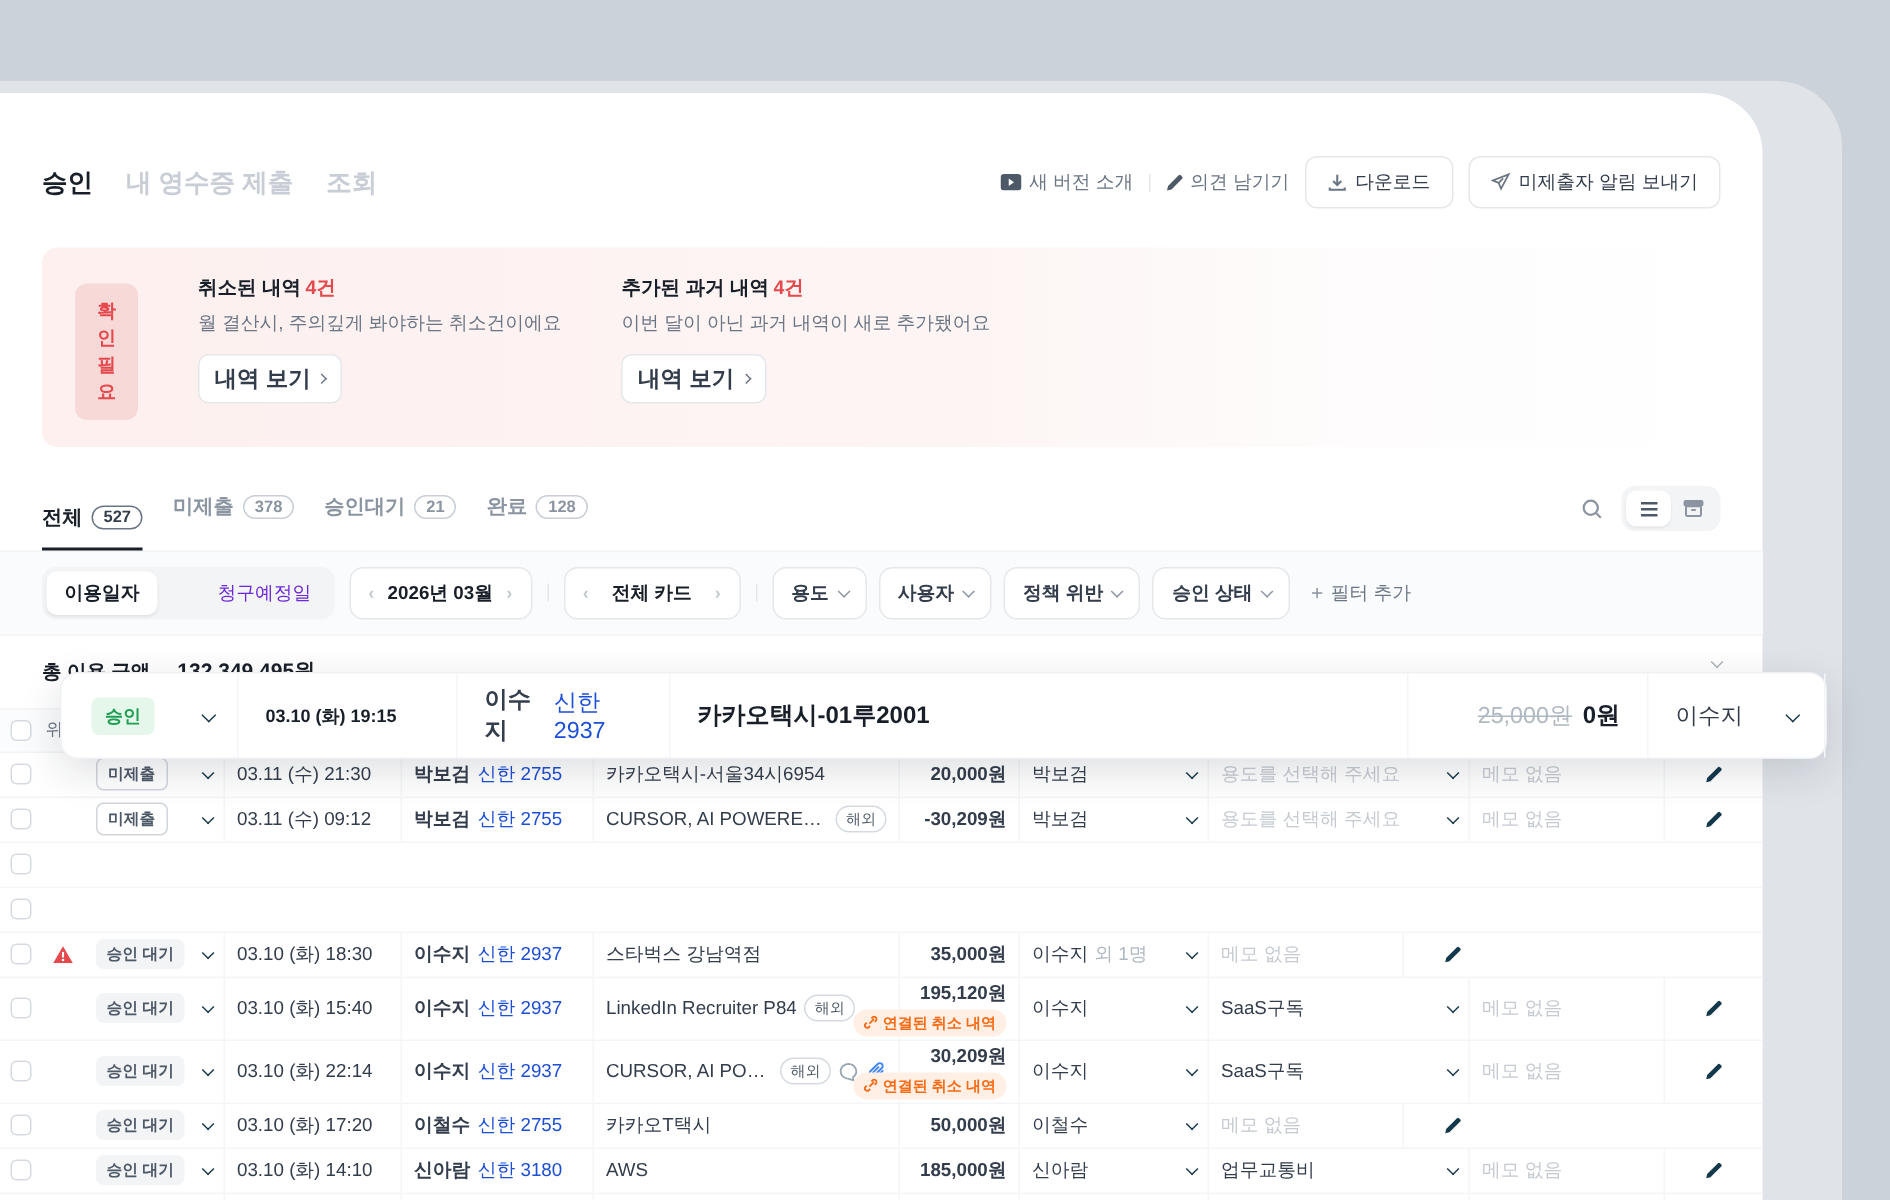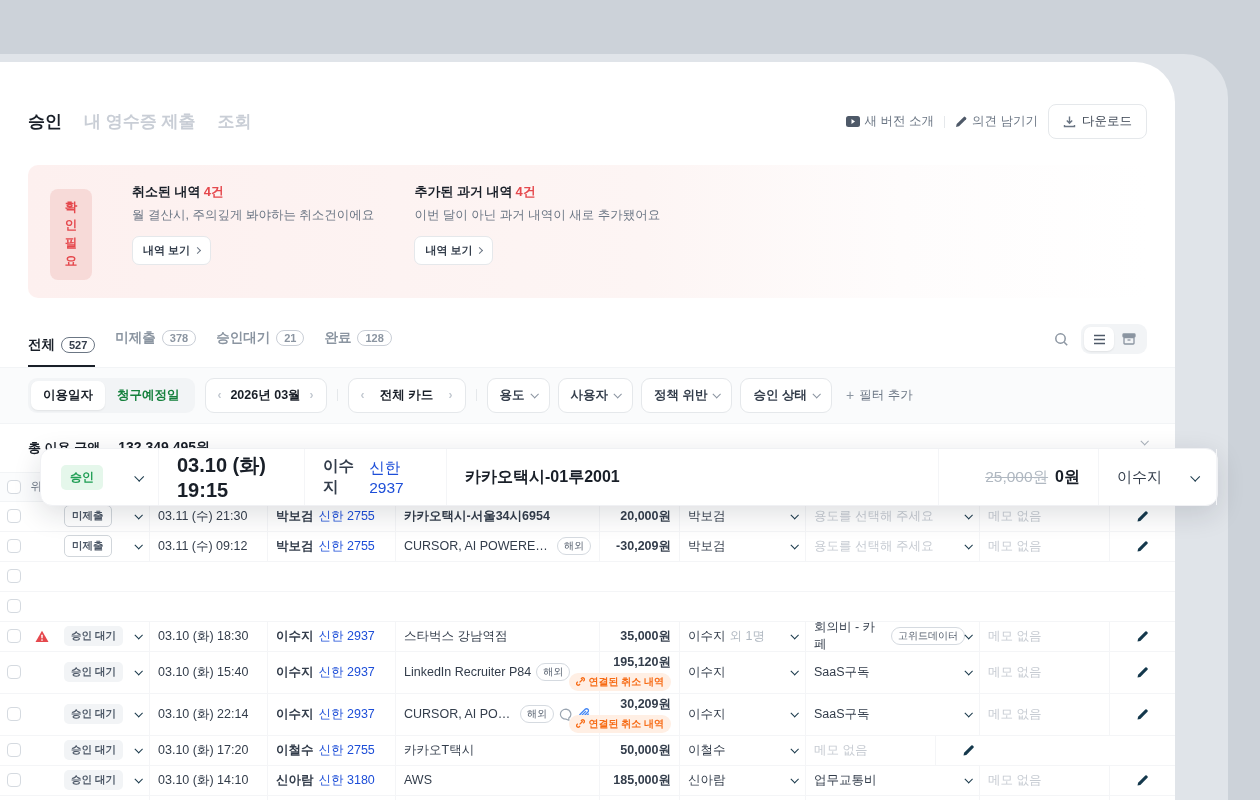--- a/index.html
+++ b/index.html
@@ -22,38 +22,38 @@
   
   .notice { margin:0 28px; border-radius:10px; padding:18px 22px; display:flex; align-items:flex-start; gap:40px;
             background:linear-gradient(90deg,#fdf0ef 0%,#fdf5f4 55%,#fefcfc 78%,#ffffff 100%); }
   .notice-badge { background:#f7dad8; color:#e5484d; font-size:12.5px; font-weight:bold; border-radius:8px;
                   padding:9px 10px; width:42px; text-align:center; line-height:1.45; margin-top:6px; }
   .notice-item { display:flex; flex-direction:column; gap:6px; }
   .notice-title { font-size:13px; font-weight:bold; color:#191f28; }
   .notice-title .cnt { color:#e5484d; margin-left:3px; }
   .notice-desc { font-size:12.5px; color:#6b7684; }
   .notice-cta { margin-top:6px; align-self:flex-start; display:flex; align-items:center; gap:5px; background:#fff; border:1px solid #e5e8eb;
-                border-radius:7px; padding:6px 10px; font-size:11px; font-weight:bold; color:#333d4b; cursor:pointer; }
+                border-radius:7px; padding:6px 10px; font-size:15px; font-weight:bold; color:#333d4b; cursor:pointer; }
 
   
   .ftabs { display:flex; align-items:center; justify-content:space-between; padding:22px 28px 0 28px; }
   .ftabs-left { display:flex; gap:20px; }
   .ftab { display:flex; align-items:center; gap:6px; font-size:13.5px; font-weight:bold; color:#8b95a1; padding-bottom:11px; cursor:pointer; }
   .ftab .pill { font-size:11px; font-weight:bold; border:1px solid #c9ced6; color:#8b95a1; border-radius:999px; padding:1px 7px; }
   .ftab.active { color:#191f28; border-bottom:2px solid #191f28;margin-top:16px; }
   .ftab.active .pill { border-color:#6b7684; color:#333d4b; }
   .ftabs-right { display:flex; align-items:center; gap:12px; padding-bottom:8px; }
   .seg { display:flex; background:#f2f4f6; border-radius:9px; padding:3px; }
   .seg .s { width:30px; height:24px; display:flex; align-items:center; justify-content:center; border-radius:7px; cursor:pointer; }
   .seg .s.on { background:#fff; box-shadow:0 1px 2px rgba(0,0,0,.08); }
 
   
   .fbar { border-top:1px solid #f2f4f6; border-bottom:1px solid #f2f4f6; background:#fafbfc; padding:10px 28px; display:flex; align-items:center; gap:10px; }
-  .toggle { display:flex; background:#f2f4f6; border-radius:9px; padding:3px; }
-  .toggle .tg { font-size:12.5px; padding:6px 12px; border-radius:7px; color:#15803d; cursor:pointer;font-weight:bold; }
+  .toggle { display:flex; background:#f2f4f6; border-radius:9px; padding:3px;gap:28px; }
+  .toggle .tg { font-size:12.5px; padding:6px 12px; border-radius:7px; color:#6d28d9; cursor:pointer; }
   .toggle .tg.on { background:#fff; color:#191f28; font-weight:bold; box-shadow:0 1px 2px rgba(0,0,0,.07); }
   .sel { display:flex; align-items:center; justify-content:space-between; background:#fff; border:1px solid #e5e8eb; border-radius:9px; padding:8px 12px; font-size:12.5px; font-weight:bold; color:#191f28; cursor:pointer; }
   .sel .arr { color:#c3c9d1; font-size:12px; line-height:1; }
   .sel.month { width:122px; } .sel.cardsel { width:118px; }
   .drop { display:flex; align-items:center; gap:6px; background:#fff; border:1px solid #e5e8eb; border-radius:9px; padding:8px 12px; font-size:12.5px; font-weight:bold; color:#333d4b; cursor:pointer; }
   .addf { display:flex; align-items:center; gap:5px; font-size:12.5px; color:#6b7684; margin-left:4px; cursor:pointer; }
 
   
   .summary { display:flex; align-items:flex-start; padding:15px 28px; }
   .summary .lbl { font-size:13px; font-weight:bold; color:#191f28; margin-right:18px; }
@@ -91,21 +91,21 @@
   .username { color:#333d4b; } .userextra { color:#b0b8c1; margin-left:4px; }
   .ph { color:#c6cbd2; }
   .icon-btn { cursor:pointer; display:flex; align-items:center; }
 
   
   .overlay { position:absolute; left:40px; top:448px; width:1178px; height:58px; background:#fff; border:1px solid #f0f1f4;
              border-radius:12px; box-shadow:0 8px 28px rgba(20,30,40,.14); display:flex; align-items:center; z-index:5; }
   .ov-cell { display:flex; align-items:center; height:100%; padding:0 18px; border-right:1px solid #f4f5f7; }
   .ov-status { width:118px; justify-content:space-between; padding:0 16px 0 20px; }
   .ov-status .badge { font-size:12px; padding:4px 9px; }
-  .ov-date { width:146px; font-size:20px; font-weight:bold; color:#191f28; }
+  .ov-date { width:146px; font-size:12px; font-weight:bold; color:#191f28; }
   .ov-card { width:142px; font-size:15.5px; gap:7px; }
   .ov-merch { flex:1; font-size:16px; font-weight:bold; color:#191f28; }
   .ov-amt { width:160px; justify-content:flex-end; gap:7px; font-size:15.5px; }
   .ov-amt .old { color:#b0b8c1; text-decoration:line-through; }
   .ov-amt .new { color:#191f28; font-weight:bold; font-size:16px; }
   .ov-user { width:118px; justify-content:space-between; font-size:15px; color:#333d4b; }
   .ov-usage { width:178px; justify-content:space-between; font-size:15px; color:#333d4b; border-right:none; }
   .ov-cell .rowchev { width:7px; height:7px; }
 
   svg { display:block; }
@@ -142,20 +142,29 @@
         <span>의견 남기기</span>
       </span>
       <span class="out-btn">
         <span>
             <svg width="13" height="13" viewBox="0 0 13 13" fill="none" stroke="#6b7684" stroke-width="1.4">
               <path d="M6.5 1.5v6.5M3.8 5.6l2.7 2.7 2.7-2.7M1.5 10v1.5h10V10"></path>
             </svg>
           </span>
         <span>다운로드</span>
       </span>
+      <span class="out-btn">
+        <span>
+            <svg width="13" height="13" viewBox="0 0 13 13" fill="none" stroke="#6b7684" stroke-width="1.2">
+              <path d="M11.8 1.2L1.2 5.3l3.9 1.6 1.6 3.9 5.1-9.6z"></path>
+              <path d="M5.1 6.9l3-3"></path>
+            </svg>
+          </span>
+        <span>미제출자 알림 보내기</span>
+      </span>
     </div>
   </div>
 
   <div class="notice">
     <div class="notice-badge">확인 필요</div>
     <div class="notice-item">
       <div class="notice-title"><span>취소된 내역</span><span class="cnt">4건</span></div>
       <div class="notice-desc">월 결산시, 주의깊게 봐야하는 취소건이에요</div>
       <div class="notice-cta">
           <span>내역 보기</span>
@@ -310,21 +319,21 @@
     <div class="c c-status">
           <span class="badge outline">미제출</span>
           <span class="chev rowchev"></span>
         </div>
     <div class="c c-date">03.11 (수) 21:30</div>
     <div class="c c-card">
           <span class="cardname">박보검</span>
           <span class="cardlabel">신한 2755</span>
         </div>
     <div class="c c-merch">
-          <span style="white-space:nowrap;overflow:hidden;text-overflow:ellipsis;font-weight:bold;">카카오택시-서울34시6954</span>
+          <span style="white-space:nowrap;overflow:hidden;text-overflow:ellipsis;">카카오택시-서울34시6954</span>
         </div>
     <div class="c c-amount">
           <span class="amt">20,000원</span>
         </div>
     <div class="c c-user">
           <span><span class="username">박보검</span></span>
           <span class="chev rowchev"></span>
         </div>
     <div class="c c-usage">
           <span style="display:flex;align-items:center;gap:5px;">
@@ -418,27 +427,20 @@
           <span class="cardlabel">신한 2937</span>
         </div>
     <div class="c c-merch">
           <span style="white-space:nowrap;overflow:hidden;text-overflow:ellipsis;">스타벅스 강남역점</span>
         </div>
     <div class="c c-amount">
           <span class="amt">35,000원</span>
         </div>
     <div class="c c-user">
           <span><span class="username">이수지</span><span class="userextra">외 1명</span></span>
-          <span class="chev rowchev"></span>
-        </div>
-    <div class="c c-usage">
-          <span style="display:flex;align-items:center;gap:5px;">
-            <span class="username">회의비 - 카페</span>
-            <span class="mini-pill">고위드데이터</span>
-          </span>
           <span class="chev rowchev"></span>
         </div>
     <div class="c c-memo">
           <span class="ph">메모 없음</span>
         </div>
     <div class="c c-edit">
           <span class="icon-btn">
             <svg width="13" height="13" viewBox="0 0 13 13">
               <path d="M1.5 11.5l.6-2.8L9.3 1.5a1 1 0 011.4 0l.8.8a1 1 0 010 1.4L4.3 10.9l-2.8.6z" fill="#14384c"></path>
             </svg>

